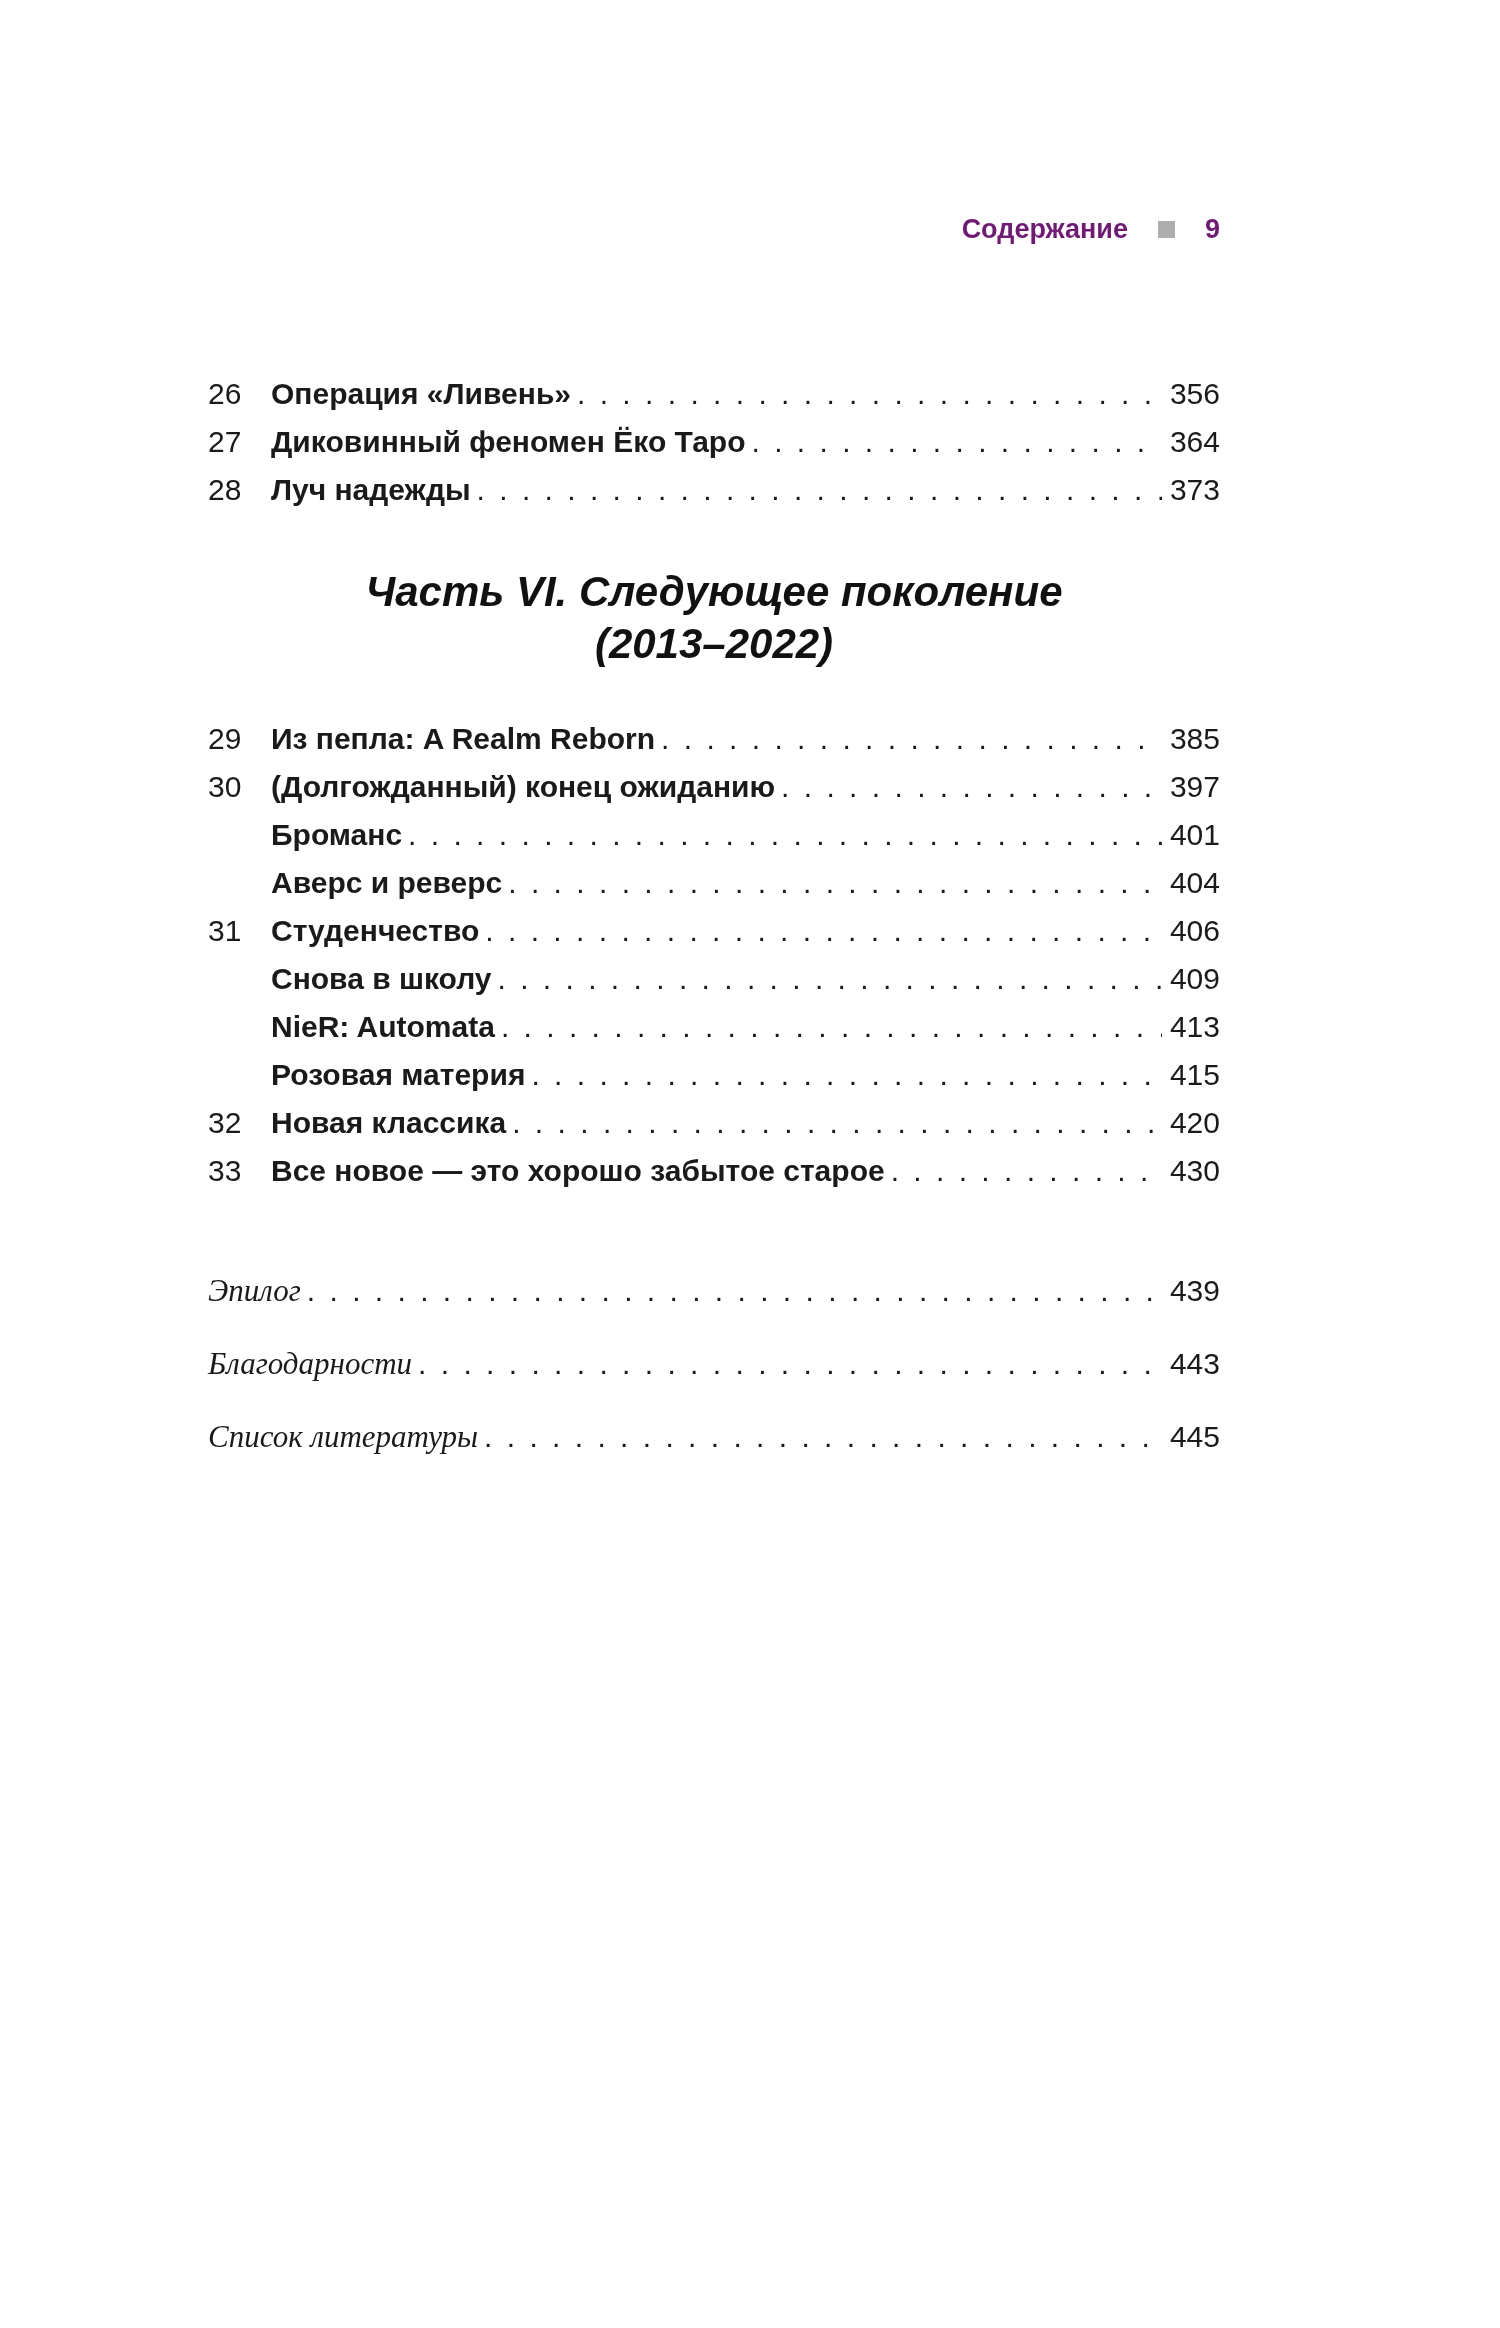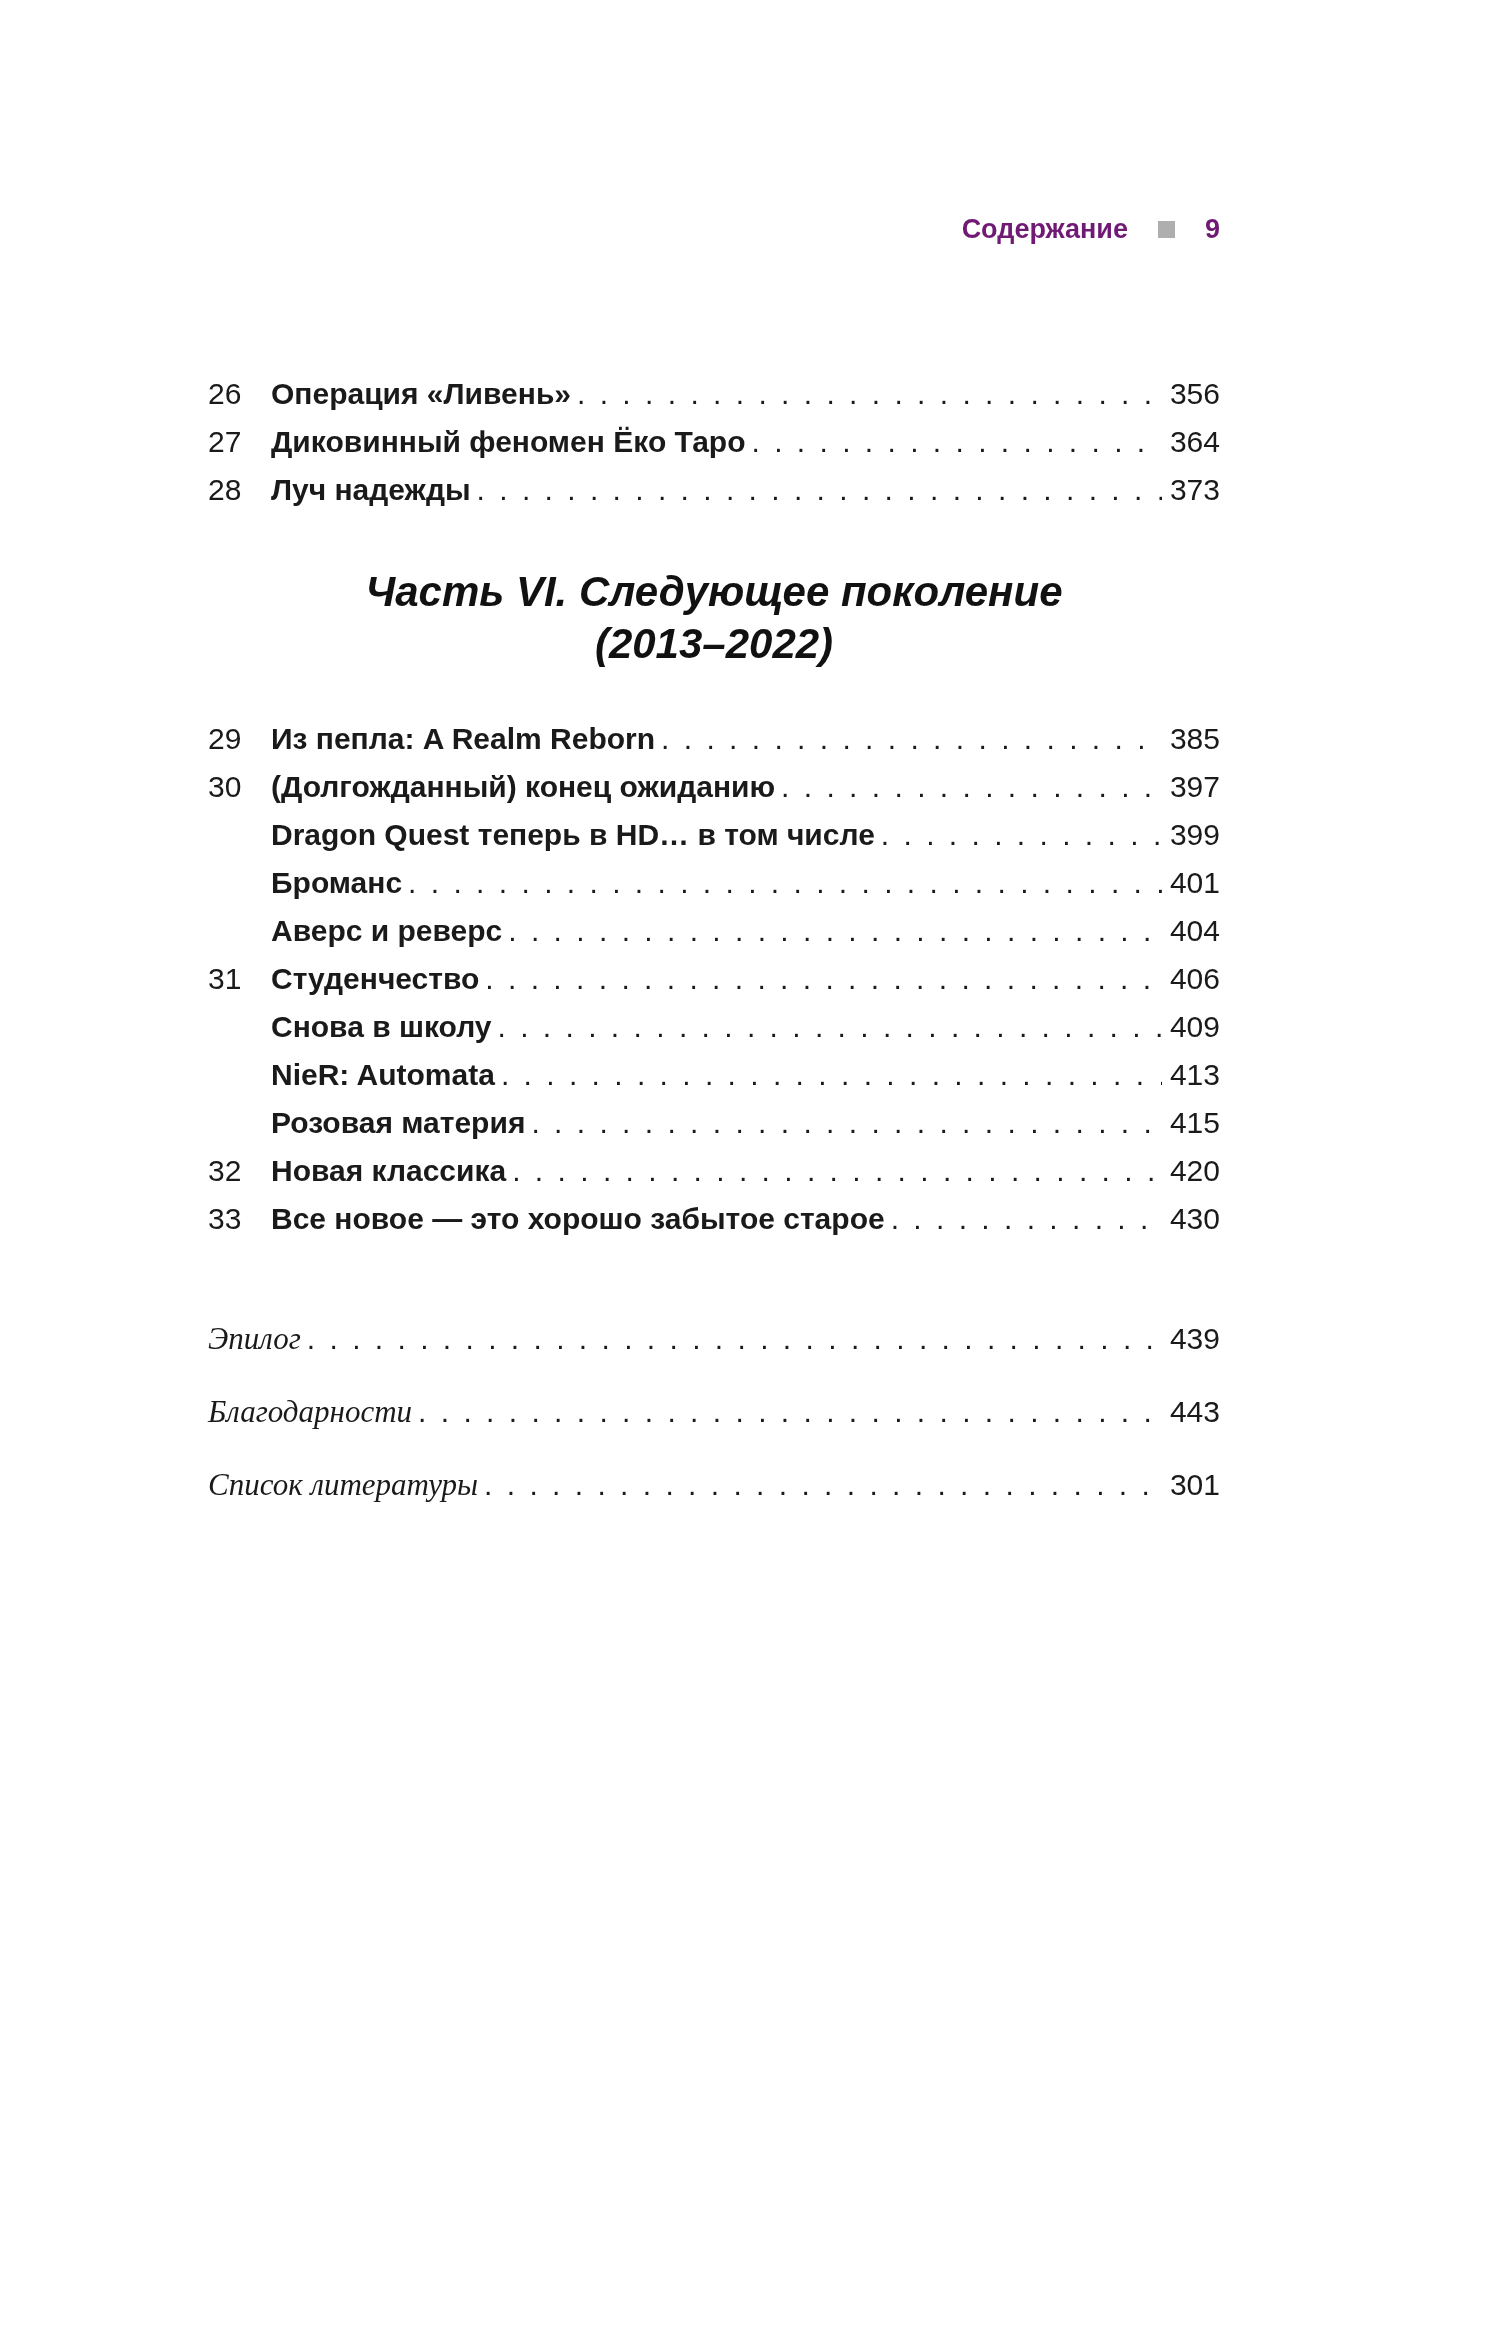--- a/index.html
+++ b/index.html
@@ -143,26 +143,20 @@
     <span class="pg">385</span>
   </div>
 
   <div class="toc-row">
     <span class="num">30</span>
     <span class="title">(Долгожданный) конец ожиданию</span>
     <span class="leader"></span>
     <span class="pg">397</span>
   </div>
 
-  <div class="toc-row">
-    <span class="num"></span>
-    <span class="title">Dragon Quest теперь в HD… в том числе</span>
-    <span class="leader"></span>
-    <span class="pg">399</span>
-  </div>
 
   <div class="toc-row">
     <span class="num"></span>
     <span class="title">Броманс</span>
     <span class="leader"></span>
     <span class="pg">401</span>
   </div>
 
   <div class="toc-row">
     <span class="num"></span>
@@ -226,17 +220,17 @@
 
     <span class="title">Благодарности</span>
     <span class="leader"></span>
     <span class="pg">443</span>
   </div>
 
   <div class="toc-row">
 
     <span class="title">Список литературы</span>
     <span class="leader"></span>
-    <span class="pg">301</span>
+    <span class="pg">445</span>
   </div>
 </div>
 
 </div>
 
 </body></html>

